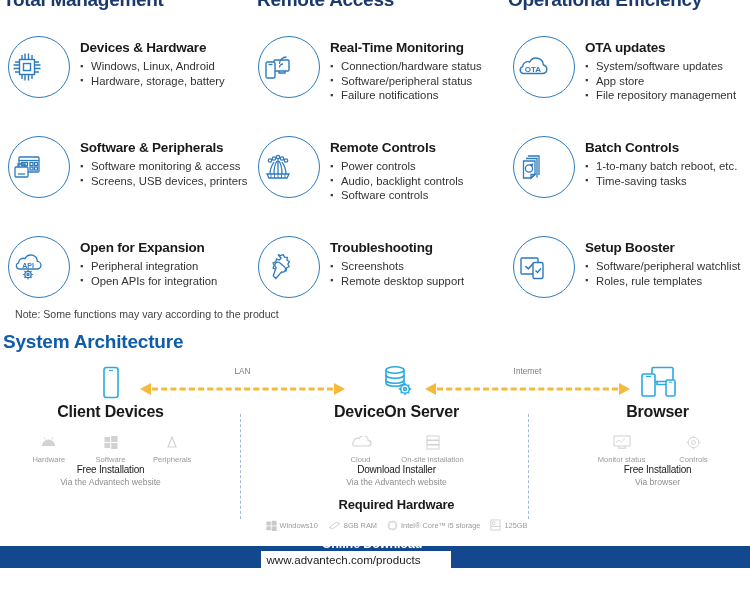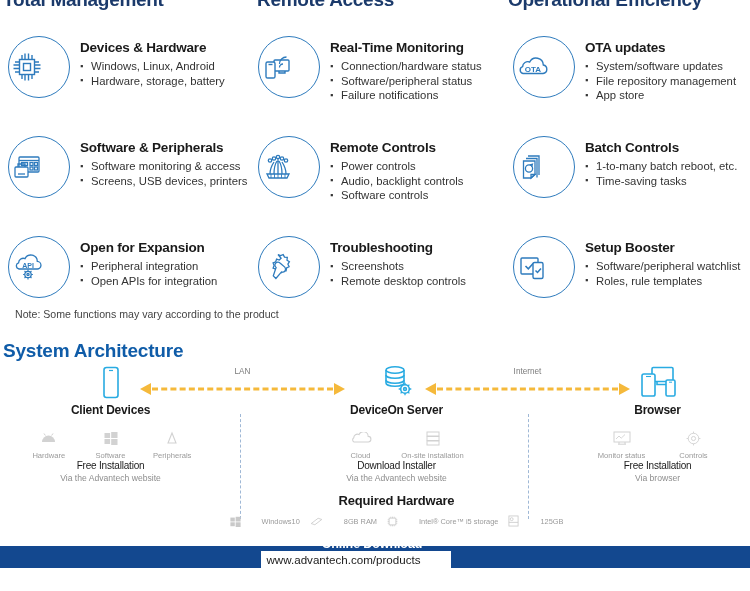--- a/index.html
+++ b/index.html
@@ -65,55 +65,54 @@
   .note {
     position: absolute; top: 308px; left: 3px;
     font-size: 10.6px; color: #444; padding-left: 12px;
   }
 
   
   .sa-title {
     position: absolute; top: 331px; left: 3px;
     font-size: 19px; font-weight: bold; color: #0f5ca8;
     letter-spacing: -0.2px;
-    margin-top: 9px;
   }
 
   .arch { position: absolute; top: 362px; left: 0; width: 750px; height: 170px; }
 
   .arch-col {
     position: absolute; text-align: center;
   }
   .arch-col.left   { left: 18px;  width: 185px; }
   .arch-col.center { left: 274px; width: 245px; }
   .arch-col.right  { left: 565px; width: 185px; }
 
   .node-icon { height: 38px; display: flex; align-items: flex-end; justify-content: center; }
   .node-label {
-    font-size: 12px; font-weight: bold; color: #1a1a1a;
+    font-size: 16px; font-weight: bold; color: #1a1a1a;
     margin-top: 3px; letter-spacing: -0.2px; white-space: nowrap;
   }
 
   .sub-icons { display: flex; justify-content: center; margin-top: 11px; }
   .sub-item { width: 72px; text-align: center; }
   .sub-item .si-glyph { height: 20px; display: flex; align-items: center; justify-content: center; }
   .sub-item .si-label { font-size: 7.6px; color: #9a9a9a; margin-top: 3px; white-space: nowrap; }
 
   .inst-title {
     font-size: 10px; font-weight: normal; color: #1a1a1a;
     letter-spacing: -0.2px; white-space: nowrap;
   }
   .inst-sub { font-size: 8.6px; color: #8d8d8d; margin-top: 2px; white-space: nowrap; }
 
   .req-title {
     font-size: 13px; font-weight: bold; color: #1a1a1a;
     margin-top: 10px; letter-spacing: -0.2px; white-space: nowrap;
   }
   .req-row { display: flex; justify-content: center; align-items: center; margin-top: 7px; gap: 10px; }
-  .req-item { display: flex; align-items: center; gap: 21px; }
+  .req-item { display: flex; align-items: center; gap: 3px; }
   .req-item .ri-label { font-size: 7.4px; color: #9a9a9a; white-space: nowrap; }
 
   
   .link { position: absolute; }
   .link .link-label {
     position: absolute; top: -13px; width: 100%; text-align: center;
     font-size: 8.2px; color: #7a7a7a;
   }
   .dash-line {
     position: absolute; top: 50%; left: 12px; right: 12px;
@@ -208,22 +207,22 @@
       <div class="f-icon">
         <svg width="38" height="38" viewBox="0 0 38 38" fill="none" stroke="#2e7bbd" stroke-width="1.4">
           <path d="M9 25.5h20a4.3 4.3 0 0 0 .3-8.5A7.2 7.2 0 0 0 15.7 14 5.2 5.2 0 0 0 8.6 18.6 3.6 3.6 0 0 0 9 25.5z"></path>
           <text x="19" y="24" font-family="Liberation Sans, sans-serif" font-size="8" font-weight="bold" fill="#2e7bbd" stroke="none" text-anchor="middle">OTA</text>
         </svg>
       </div>
       <div class="f-body">
         <div class="f-title">OTA updates</div>
         <ul class="f-list">
           <li>System/software updates</li>
+          <li>App store</li>
           <li>File repository management</li>
-          <li>App store</li>
         </ul>
       </div>
     </div>
 
     <div class="feature">
       <div class="f-icon">
         <svg width="36" height="36" viewBox="0 0 36 36" fill="none" stroke="#2e7bbd" stroke-width="1.3">
           <rect x="10" y="8" width="20" height="15" rx="1"></rect>
           <path d="M10 11.5h20"></path>
           <rect x="12.5" y="13.5" width="6" height="3"></rect>
@@ -311,21 +310,21 @@
       <div class="f-icon">
         <svg width="38" height="38" viewBox="0 0 38 38" fill="none" stroke="#2e7bbd" stroke-width="1.3">
           <path d="M19 6.5l2.6 1.1 2.6-1 1.3 2.5 2.8.3-.3 2.8 2.4 1.5-1.5 2.4 1.2 2.6-2.5 1.2-.5 2.8-2.8-.2-1.8 2.2-2.2-1.7-2.7.9-.9-2.7-2.6-1.1 1-2.6-1-2.6 2.6-1.1.9-2.7 2.7.9 1.8-1.7z"></path>
           <path d="M21.3 15.3a3 3 0 1 0-4.2 4.2l-2.8 8.4 2.6 2.6 5.6-6.6a3 3 0 0 0 3.3-4.8z" fill="#fff"></path>
         </svg>
       </div>
       <div class="f-body">
         <div class="f-title">Troubleshooting</div>
         <ul class="f-list">
           <li>Screenshots</li>
-          <li>Remote desktop controls</li>
+          <li>Remote desktop support</li>
         </ul>
       </div>
     </div>
 
     <div class="feature">
       <div class="f-icon">
         <svg width="36" height="36" viewBox="0 0 36 36" fill="none" stroke="#2e7bbd" stroke-width="1.4">
           <rect x="7" y="9" width="17" height="16" rx="1"></rect>
           <path d="M11.5 17l2.8 2.8 5-5.6" stroke-width="1.6"></path>
           <rect x="19" y="13.5" width="10" height="16" rx="1.5" fill="#fff"></rect>

